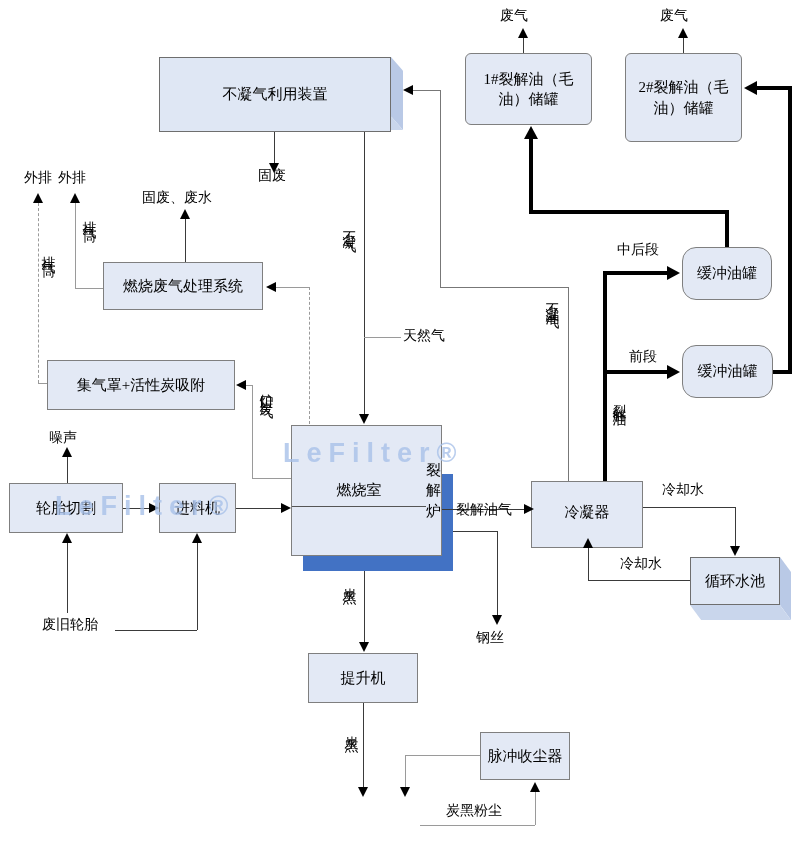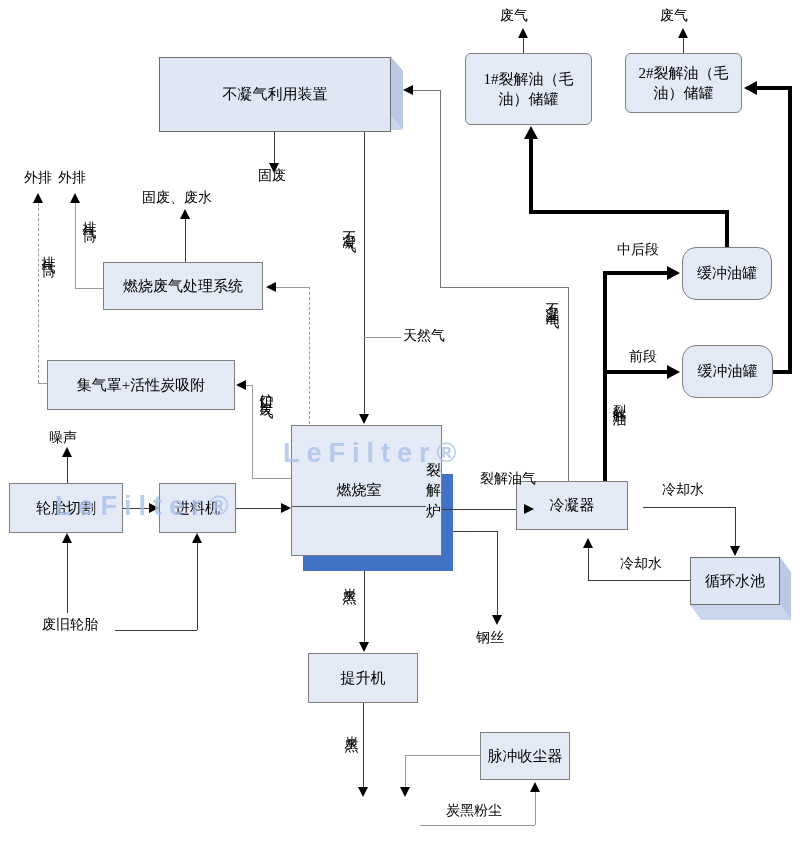--- a/index.html
+++ b/index.html
@@ -67,21 +67,21 @@
 
   <div class="face-right" style="left:391px;top:57px;width:12px;height:73px;clip-path:polygon(0 0,100% 19%,100% 100%,0 81%);"></div>
   <div class="face-bottom" style="left:159px;top:116px;width:244px;height:14px;clip-path:polygon(0 0,95% 0,100% 100%,5% 100%);"></div>
   <div class="face-front" style="left:159px;top:57px;width:232px;height:75px;">
     <span>不凝气利用装置</span>
   </div>
 
   <div class="box tank" style="left:465px;top:53px;width:127px;height:72px;padding:2px 8px;">
     <span>1#裂解油（毛油）储罐</span>
   </div>
-  <div class="box tank" style="left:625px;top:53px;width:117px;height:60px;padding:2px 8px;">
+  <div class="box tank" style="left:625px;top:53px;width:117px;height:89px;padding:2px 8px;">
     <span>2#裂解油（毛油）储罐</span>
   </div>
 
   <div class="lv" style="left:523px;top:38px;height:15px;"></div>
   <div class="ah ah-up" style="left:518px;top:28px;"></div>
   <div class="lbl" style="left:500px;top:8px;">废气</div>
   <div class="lv" style="left:683px;top:38px;height:15px;"></div>
   <div class="ah ah-up" style="left:678px;top:28px;"></div>
   <div class="lbl" style="left:660px;top:8px;">废气</div>
 
@@ -158,28 +158,28 @@
 
   <div class="lh gray" style="left:364px;top:337px;width:37px;"></div>
   <div class="lbl" style="left:403px;top:328px;">天然气</div>
 
   <div class="lv dashv" style="left:309px;top:287px;height:137px;"></div>
   <div class="lh gray" style="left:276px;top:287px;width:33px;"></div>
   <div class="ah ah-left" style="left:266px;top:282px;"></div>
 
   <div class="lh" style="left:442px;top:509px;width:83px;"></div>
   <div class="ah ah-right" style="left:524px;top:504px;"></div>
-  <div class="lbl" style="left:456px;top:471px;margin-left:24px;">裂解油气</div>
+  <div class="lbl" style="left:456px;top:502px;">裂解油气</div>
 
   <div class="lh" style="left:453px;top:531px;width:44px;"></div>
   <div class="lv" style="left:497px;top:531px;height:84px;"></div>
   <div class="ah ah-down" style="left:492px;top:615px;"></div>
   <div class="lbl" style="left:476px;top:630px;">钢丝</div>
 
-  <div class="box" style="left:516px;top:481px;width:112px;height:49px;">
+  <div class="box" style="left:531px;top:481px;width:112px;height:67px;font-family:Liberation Mono, monospace;">
     <span>冷凝器</span>
   </div>
 
   <div class="lv lt" style="left:568px;top:287px;height:194px;"></div>
   <div class="lh lt" style="left:440px;top:287px;width:128px;"></div>
   <div class="lv lt" style="left:440px;top:90px;height:197px;"></div>
   <div class="lh lt" style="left:413px;top:90px;width:27px;"></div>
   <div class="ah ah-left" style="left:403px;top:85px;"></div>
   <div class="vlbl" style="left:545px;top:292px;">不凝油气</div>
 

